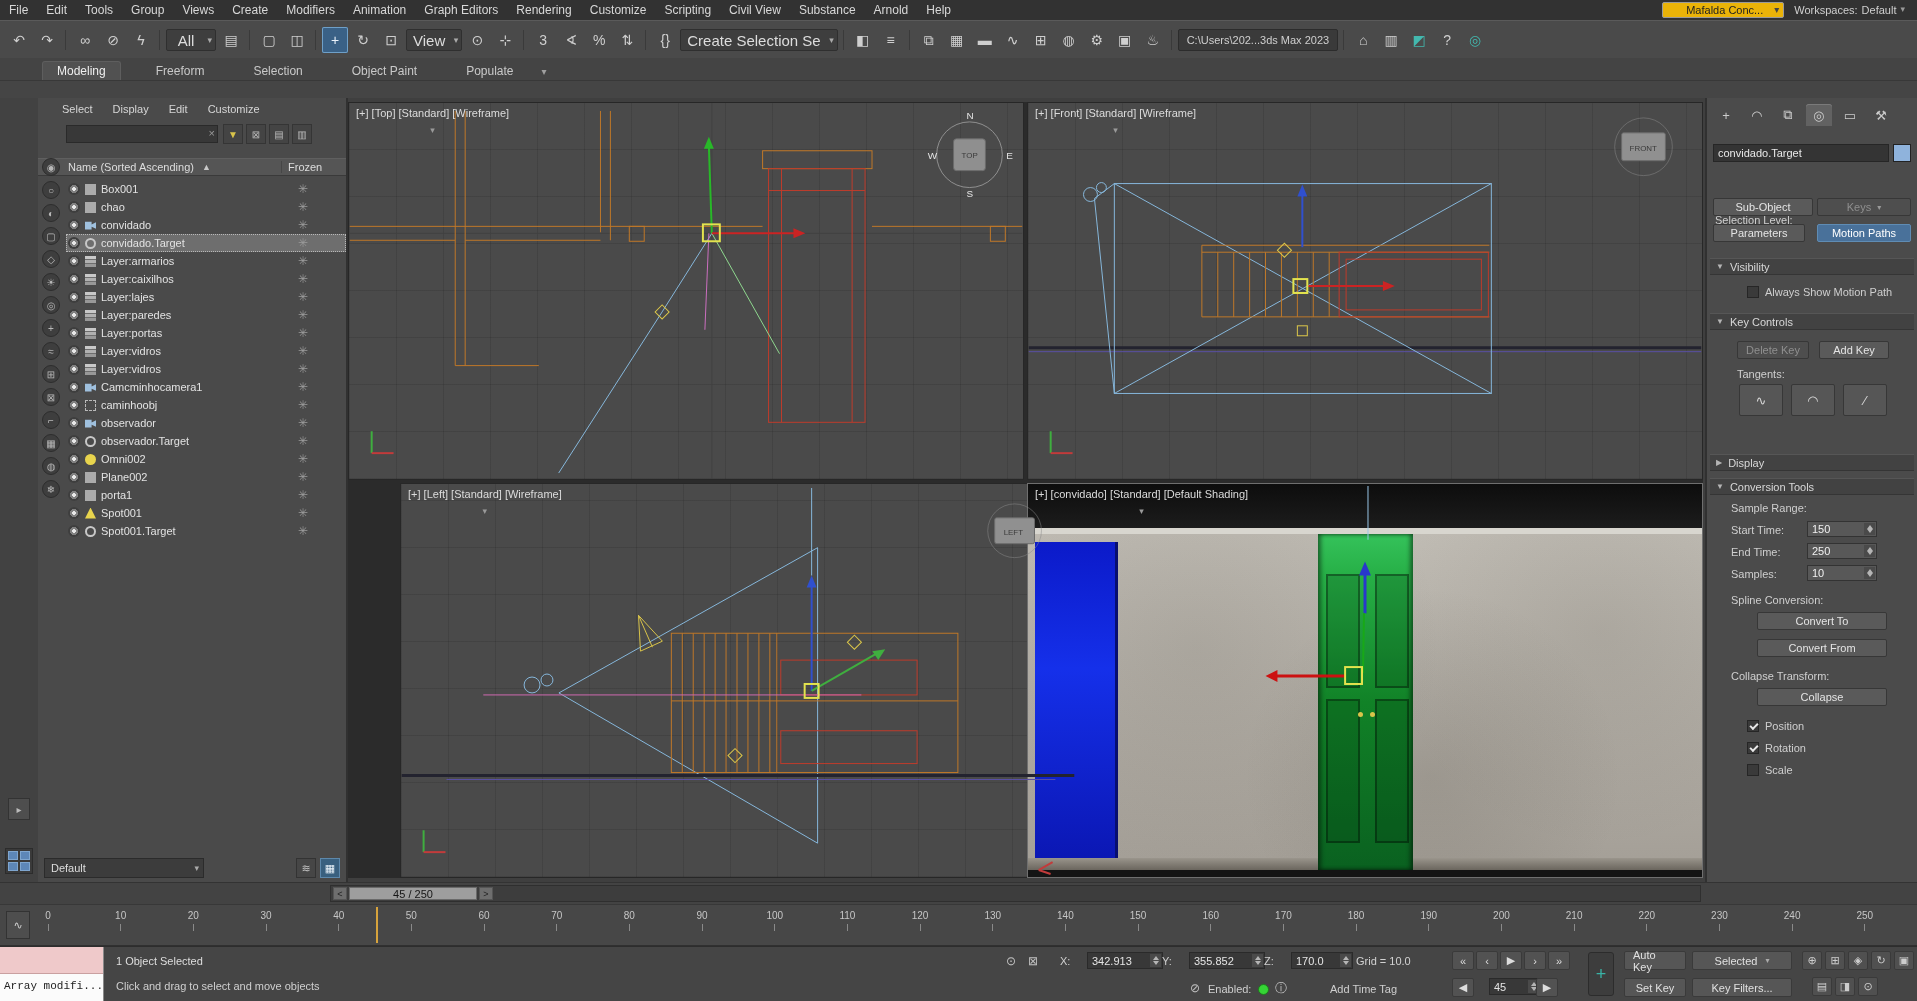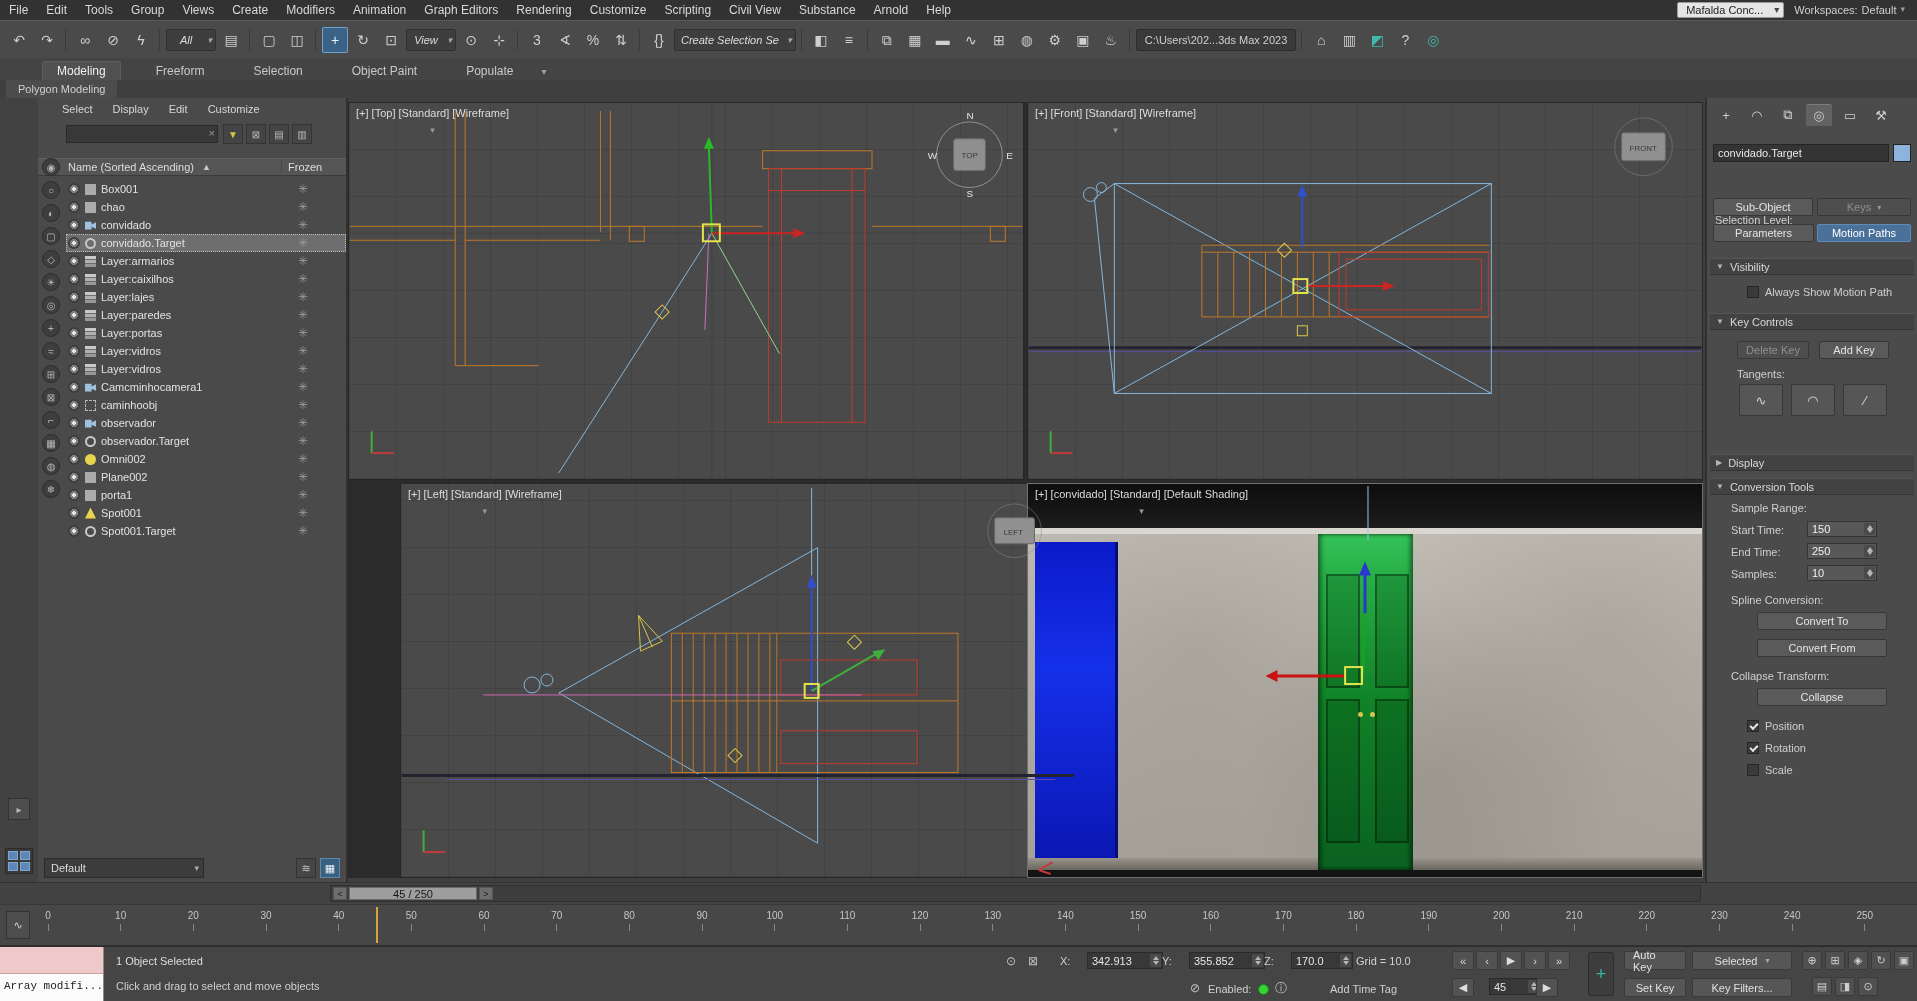--- a/index.html
+++ b/index.html
@@ -3,29 +3,29 @@
 <meta charset="utf-8">
 <style>
   html,body{margin:0;padding:0;background:#2e2e2e;}
   .root{position:relative;width:1917px;height:1001px;overflow:hidden;background:#454545;
         font-family:"Liberation Sans",sans-serif;color:#d6d6d6;font-size:11px;}
   
   .menubar{position:absolute;top:0;left:0;right:0;height:20px;background:#323232;display:flex;align-items:center;font-size:12px;border-bottom:1px solid #262626;}
   .menu-left{display:flex;align-items:center;height:100%;}
   .menu-item{padding:0 9px;height:100%;display:flex;align-items:center;color:#d8d8d8;cursor:default;}
   .menu-right{margin-left:auto;display:flex;align-items:center;gap:10px;padding-right:12px;}
-  .project-dd{background:#e5e5e5;color:#222;font-size:11px;padding:1px 20px 1px 8px;border:1px solid #9a9a9a;border-radius:2px;position:relative;}
+  .project-dd{background:#eab308;color:#222;font-size:11px;padding:1px 20px 1px 23px;border:1px solid #9a9a9a;border-radius:2px;position:relative;}
   .project-dd::after{content:"▾";position:absolute;right:4px;top:1px;color:#444;font-size:10px;}
   .workspaces{font-size:11px;color:#cfcfcf;display:flex;gap:4px;}
   
   .toolbar{position:absolute;top:20px;left:0;right:0;height:38px;background:#4a4a4a;border-top:1px solid #5a5a5a;border-bottom:1px solid #383838;display:flex;align-items:center;padding-left:6px;gap:2px;}
   .tb-item{height:26px;min-width:26px;display:flex;align-items:center;justify-content:center;border-radius:2px;color:#cfcfcf;font-size:14px;flex:none;}
   .tb-item.s-active{background:#3a6186;box-shadow:inset 0 0 0 1px #6fa0c8;color:#eaf2fa;}
   .tb-item.s-teal{color:#43b8ae;}
-  .tb-item.s-dropdown{background:#3e3e3e;border:1px solid #2f2f2f;font-size:11px;padding:0 16px 0 6px;position:relative;color:#ddd;height:20px;font-style:italic;}
+  .tb-item.s-dropdown{background:#3e3e3e;border:1px solid #2f2f2f;font-size:15px;padding:0 16px 0 6px;position:relative;color:#ddd;height:20px;}
   .tb-item.s-dropdown::after{content:"▾";position:absolute;right:3px;font-size:9px;color:#aaa;}
   .tb-item.s-field{background:#3a3a3a;border:1px solid #2c2c2c;font-size:11px;padding:0 8px;color:#cfcfcf;height:20px;}
   .tb-item.s-sep{min-width:8px;width:8px;position:relative;}
   .tb-item.s-sep::after{content:"";position:absolute;left:3px;top:3px;bottom:3px;width:1px;background:#3a3a3a;}
   
   .ribbon-tabs{position:absolute;top:58px;left:0;right:0;height:22px;background:#444;border-bottom:1px solid #383838;display:flex;align-items:flex-end;padding-left:42px;gap:4px;font-size:12px;}
   .ribbon-tab{padding:2px 14px;color:#c9c9c9;}
   .ribbon-tab.s-active{background:#515151;color:#eee;border:1px solid #5e5e5e;border-bottom:none;border-radius:3px 3px 0 0;}
   .ribbon-extra{margin-left:10px;color:#9f9f9f;font-size:10px;padding-bottom:3px;}
   .ribbon-strip{position:absolute;top:80px;left:0;right:0;height:18px;background:#3f3f3f;border-bottom:1px solid #313131;}
@@ -433,23 +433,20 @@
     <span style="display:flex;gap:21px;align-items:flex-end;">
 
     <span class="ribbon-tab s-active">Modeling</span>
         <span class="ribbon-tab">Freeform</span>
         <span class="ribbon-tab">Selection</span>
         <span class="ribbon-tab">Object Paint</span>
         <span class="ribbon-tab">Populate</span>
       </span>
     <span class="ribbon-extra">▾</span>
   </div>
-  <div class="ribbon-strip">
-    <span class="poly-tab">Polygon Modeling</span>
-  </div>
 
   <div class="main">
 
     <div class="left-strip">
       <span class="expand-btn">▸</span>
       <span class="layout-grid">
           <span></span>
           <span></span>
           <span></span>
           <span></span>
@@ -832,21 +829,21 @@
           <span class="cmd-tab">⧉</span>
           <span class="cmd-tab s-active">◎</span>
           <span class="cmd-tab">▭</span>
           <span class="cmd-tab">⚒</span>
         </div>
       <input class="cmd-name" value="convidado.Target" style="">
       <span class="cmd-swatch"></span>
       <span class="cmd-label" style="left:8px;top:84px;margin-top:32px;">Selection Level:</span>
       <span class="cmd-btn" style="left:6px;top:100px;width:100px;">Sub-Object</span>
       <span class="cmd-btn s-disabled s-dd" style="left:110px;top:100px;width:94px;">Keys</span>
-      <span class="cmd-btn" style="left:6px;top:126px;width:101px;">Parameters</span>
+      <span class="cmd-btn" style="left:6px;top:126px;width:92px;">Parameters</span>
       <span class="cmd-btn s-blue" style="left:110px;top:126px;width:94px;">Motion Paths</span>
 
       <div class="rollout" style="top:160px;">
         <span class="arr">▼</span>
         <span>Visibility</span>
       </div>
       <span class="cb" style="left:40px;top:188px;"></span>
       <span class="cmd-label" style="left:58px;top:188px;">Always Show Motion Path</span>
 
       <div class="rollout" style="top:215px;">

